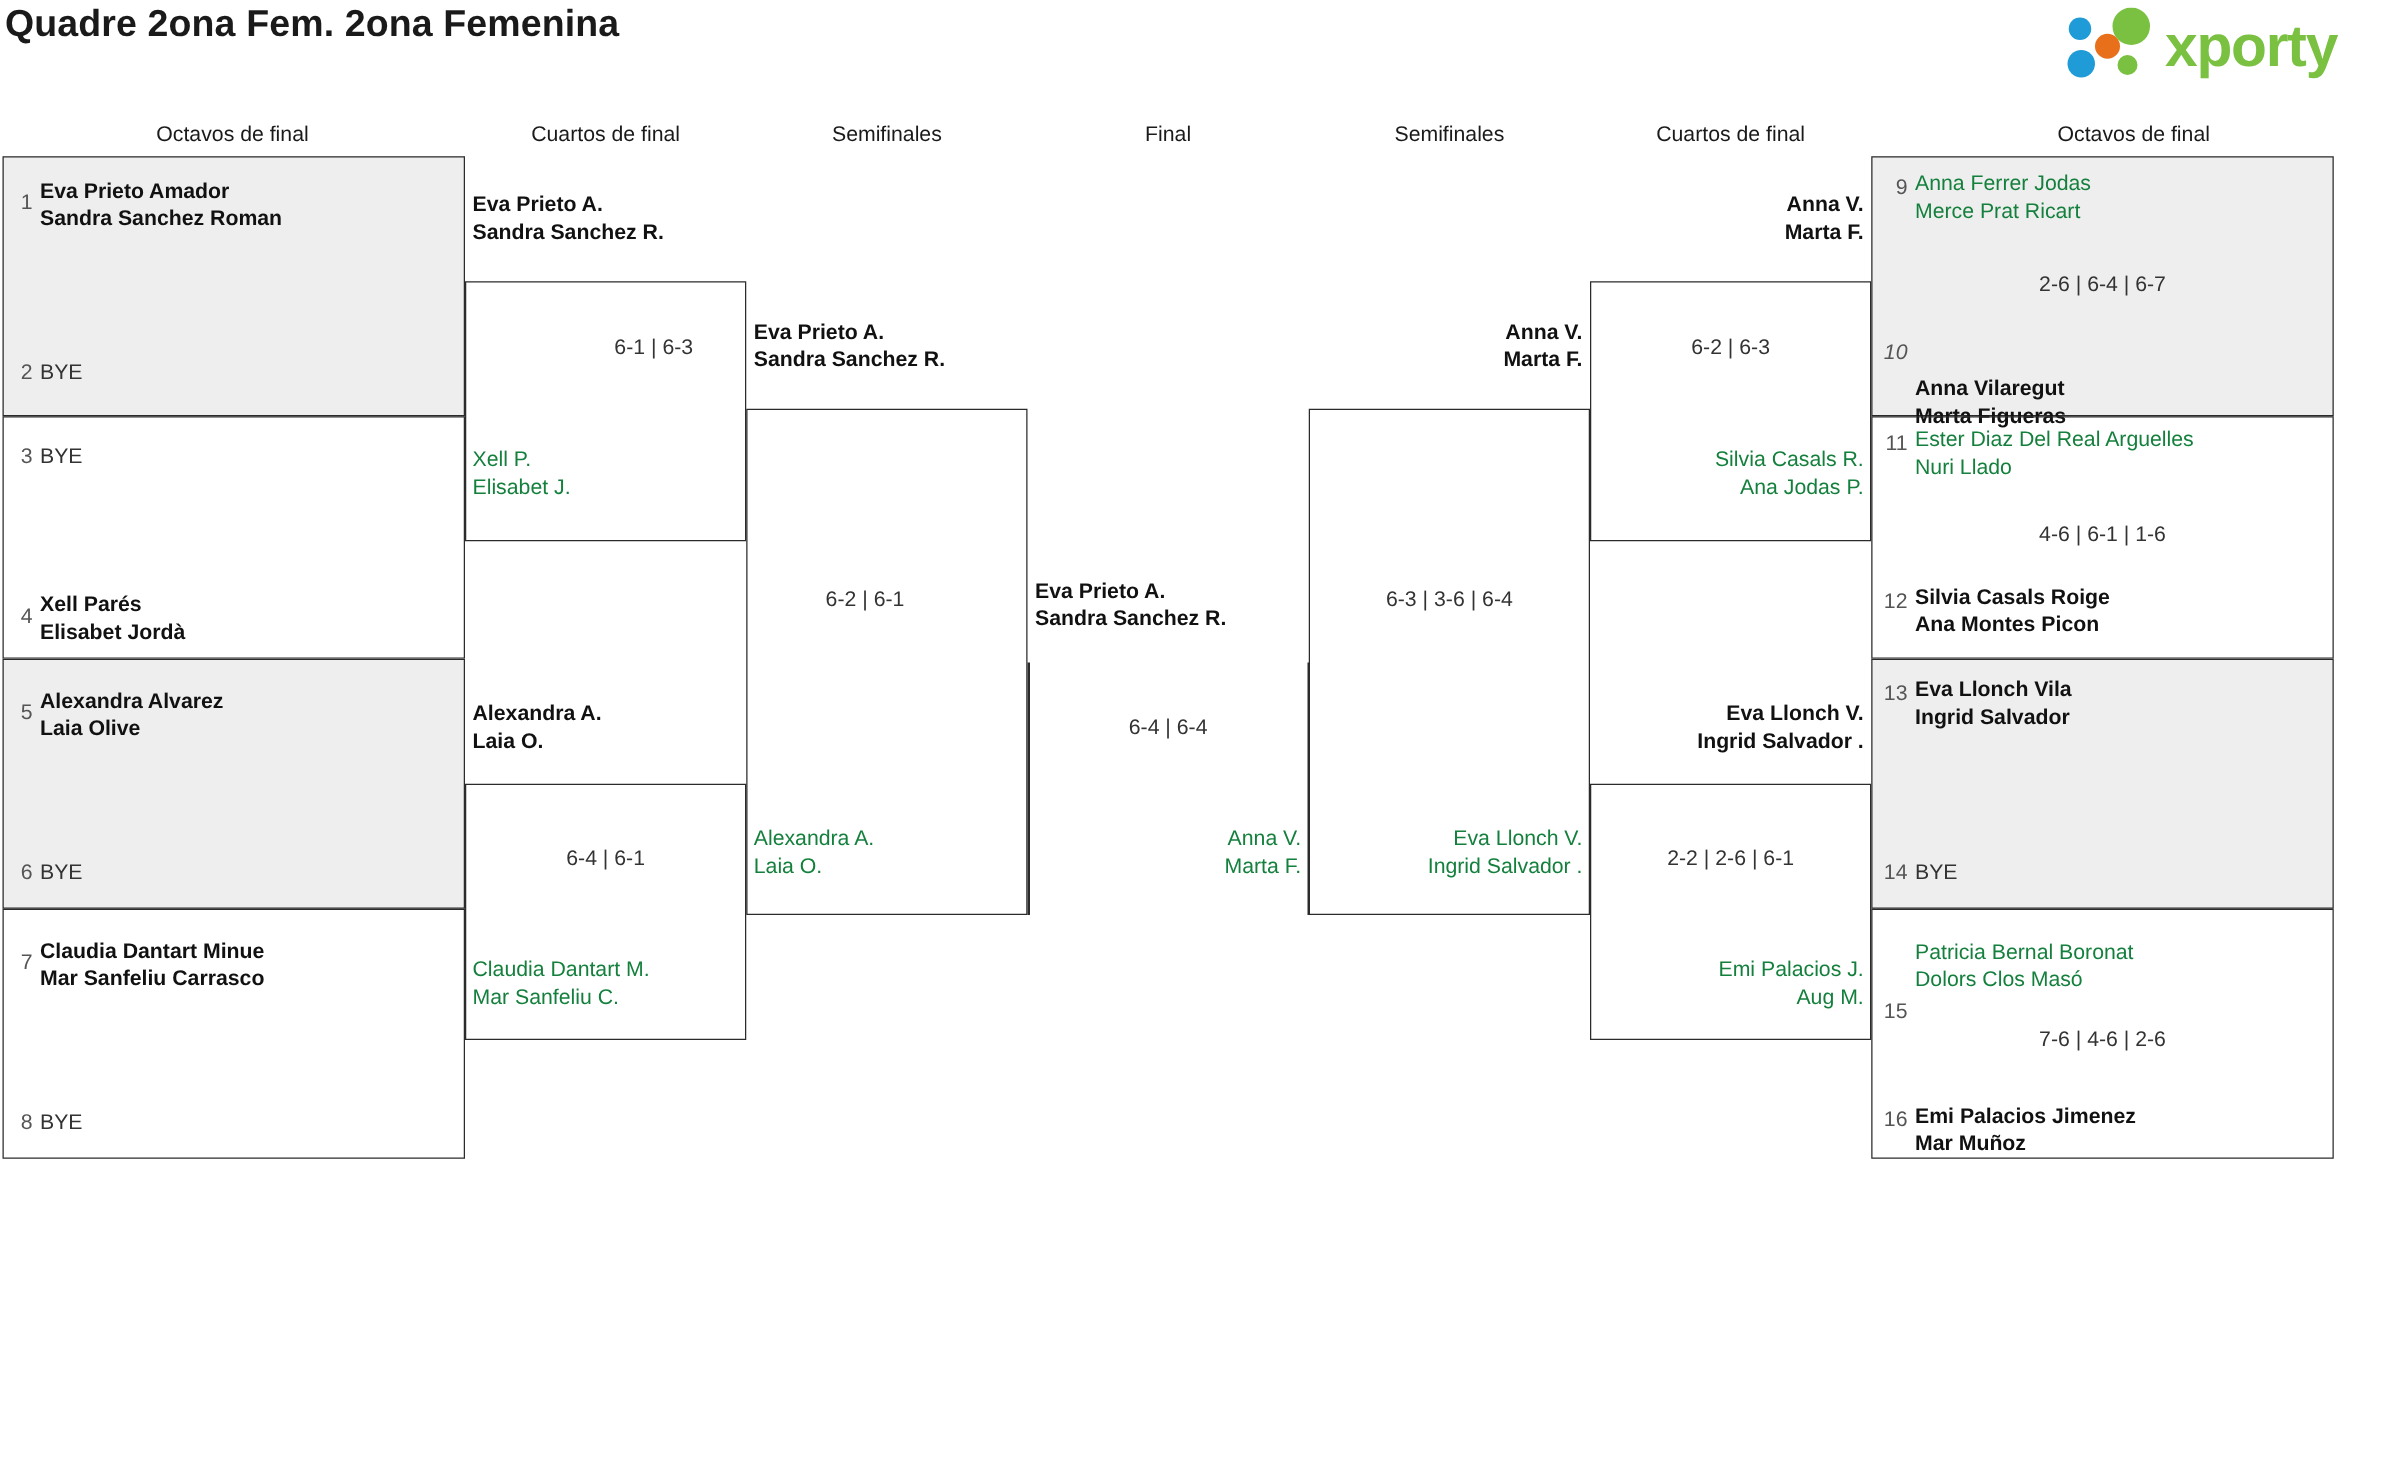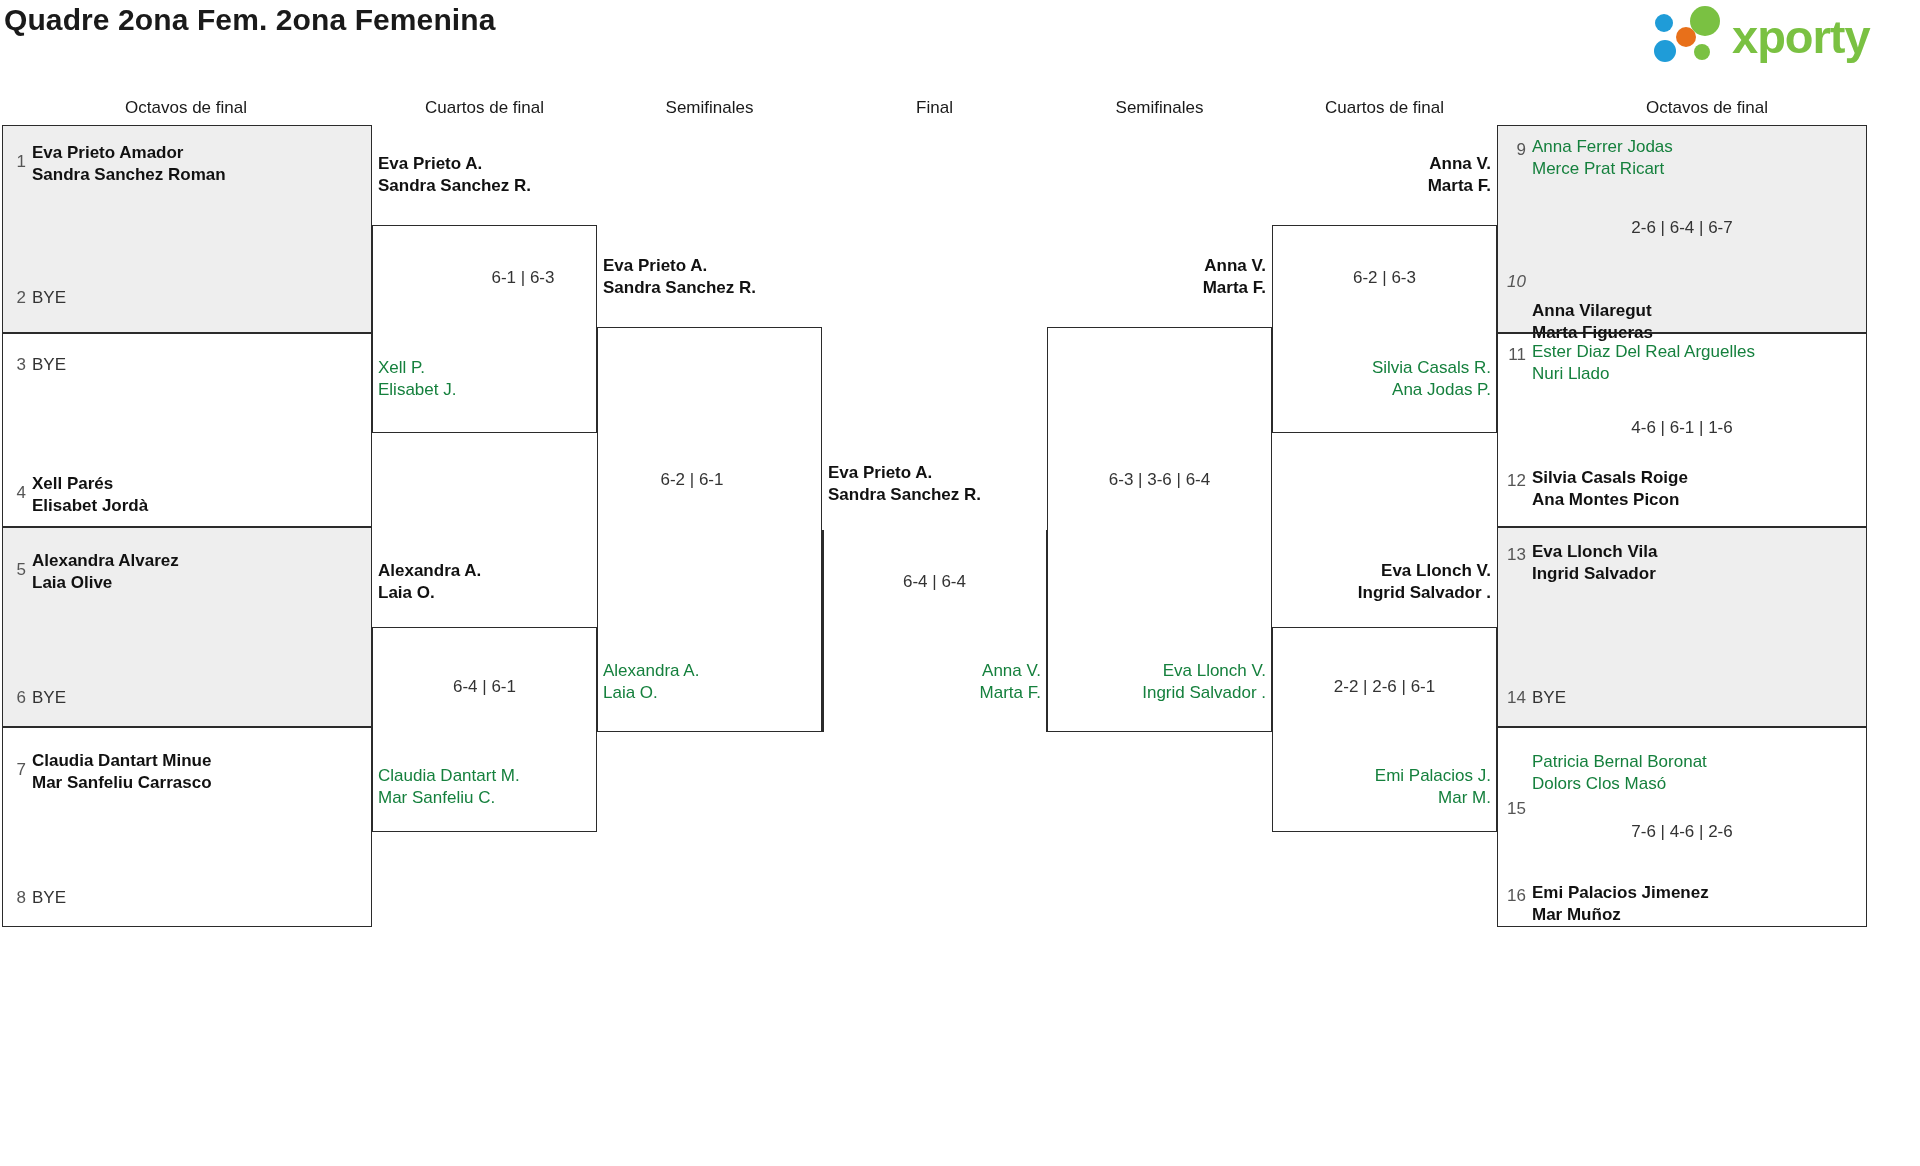--- a/index.html
+++ b/index.html
@@ -243,21 +243,21 @@
 </div>
 
 <div class="bx" style="left:1272px;top:627px;width:225px;height:205px;"></div>
 <div class="pair win right" style="left:1272px;top:560px;width:219px;">
   <span>Eva Llonch V.</span><br>
   <span>Ingrid Salvador .</span>
 </div>
 <div class="score" style="left:1272px;top:677px;width:225px;">2-2 | 2-6 | 6-1</div>
 <div class="pair lose right" style="left:1272px;top:765px;width:219px;">
   <span>Emi Palacios J.</span><br>
-  <span>Mar M.</span>
+  <span>Aug M.</span>
 </div>
 
 <div class="bx shaded" style="left:1497px;top:125px;width:370px;height:208px;"></div>
 <div class="seed" style="left:1500px;top:140px;">9</div>
 <div class="pair lose" style="left:1532px;top:136px;">
   <span>Anna Ferrer Jodas</span><br>
   <span>Merce Prat Ricart</span>
 </div>
 <div class="score" style="left:1497px;top:218px;width:370px;">2-6 | 6-4 | 6-7</div>
 <div class="seed" style="left:1500px;top:272px;font-style:italic;">10</div>

